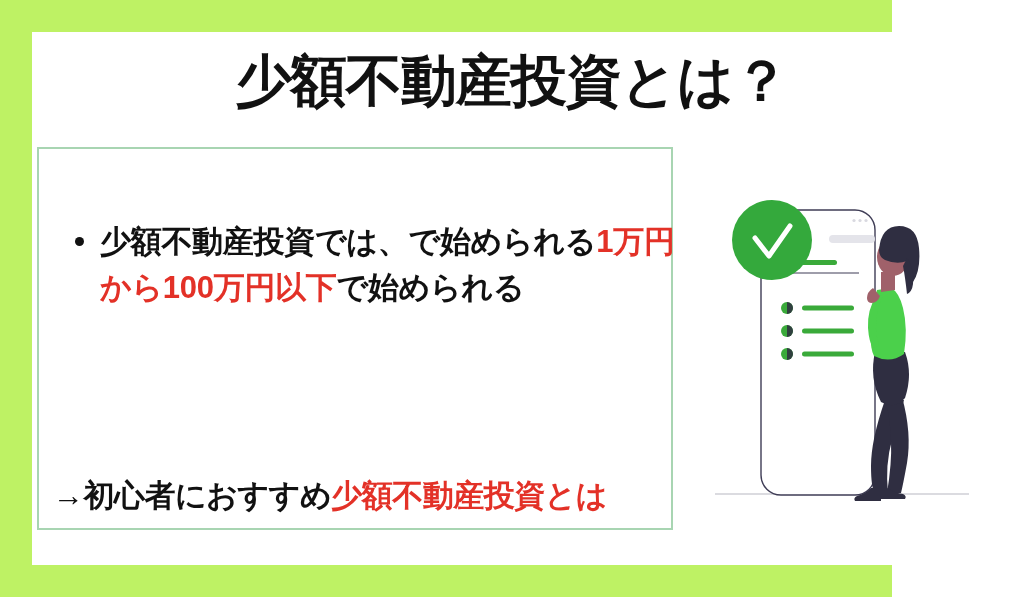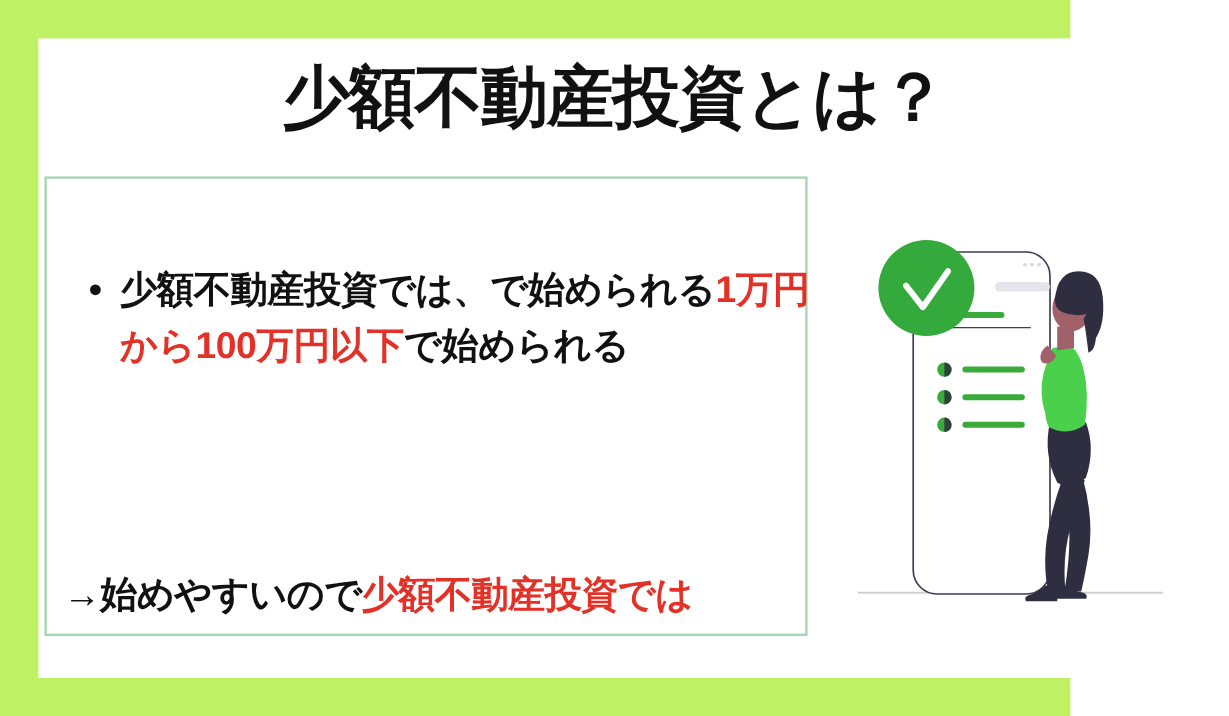--- a/index.html
+++ b/index.html
@@ -132,21 +132,21 @@
 
     <div id="keybox">
 
       <ul id="bullets">
         <li>
           <span>少額不動産投資では、で始められる</span><span class="red">1万円から100万円以下</span><span>で始められる</span>
         </li>
       </ul>
 
       <div id="conclusion">
-        <span>→</span><span>始めやすいので</span><span class="red">少額不動産投資では</span>
+        <span>→</span><span>初心者におすすめ</span><span class="red">少額不動産投資とは</span>
       </div>
     </div>
 
     <div id="illustration">
       <svg width="290" height="345" viewBox="0 0 290 345" xmlns="http://www.w3.org/2000/svg">
 
         <line x1="18" y1="322" x2="272" y2="322" stroke="#cfcfd6" stroke-width="1.6"></line>
 
         <line x1="75" y1="90" x2="75" y2="322" stroke="#cfcfd6" stroke-width="1.6"></line>
         <path d="M75 90 q0 -30 22 -44" fill="none" stroke="#9a99a8" stroke-width="1.4"></path>

